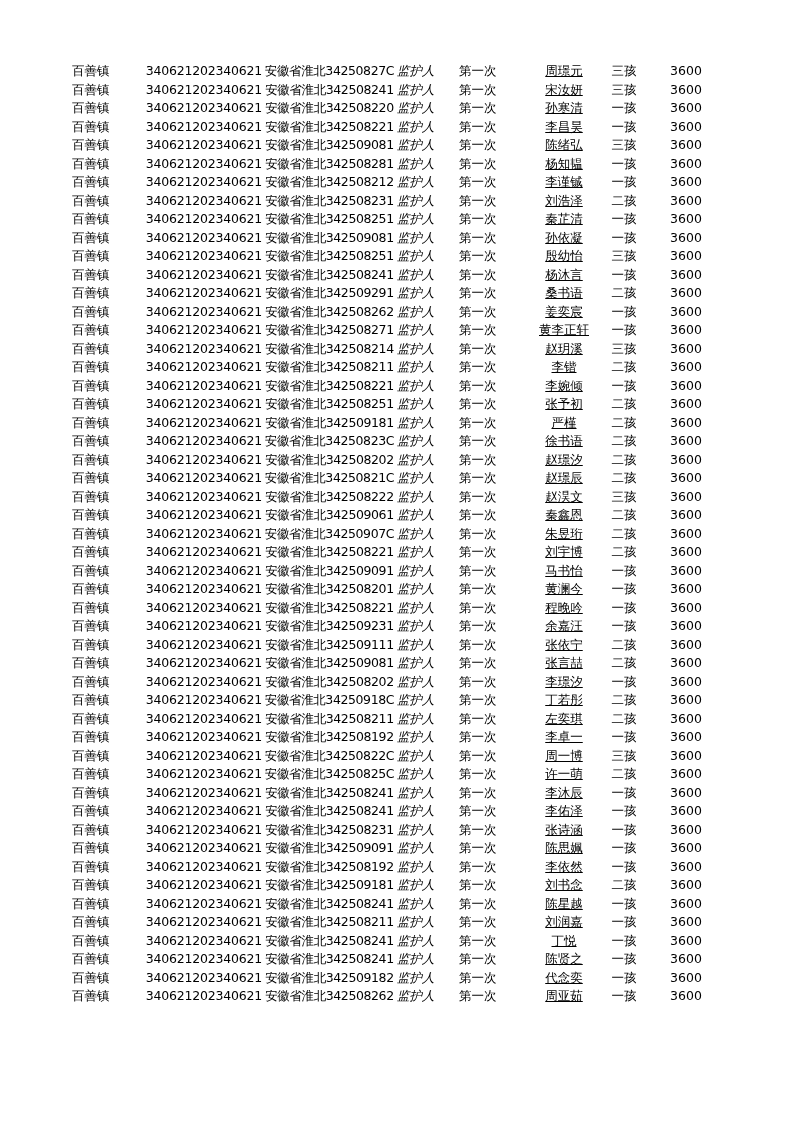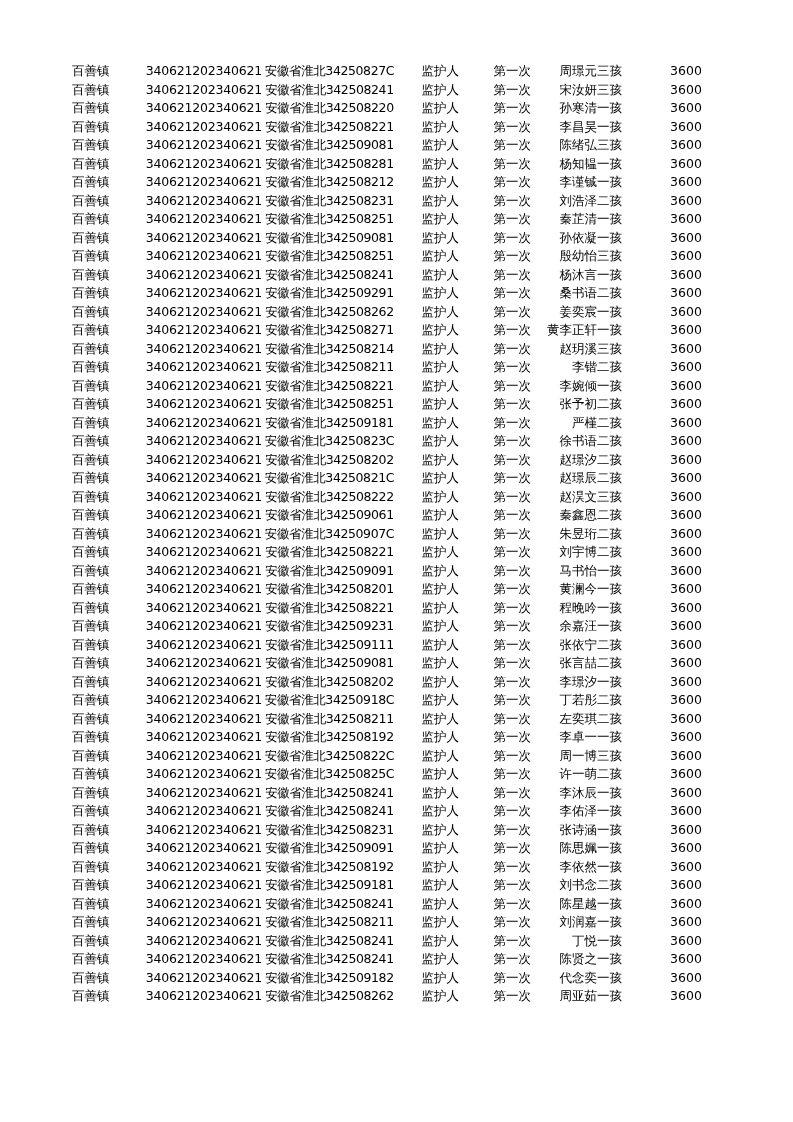--- a/index.html
+++ b/index.html
@@ -30,24 +30,24 @@
   }
   table.records td {
     padding: 3px 0 3px 0;
     vertical-align: middle;
     white-space: nowrap;
     overflow: hidden;
   }
   .c-town     { width: 60px;  text-align: left; }
   .c-code     { width: 130px; text-align: right; letter-spacing: -0.2px; }
   .c-cert     { width: 135px; text-align: center; letter-spacing: -0.4px; }
-  .c-role     { width: 62px;  text-align: right; }
-  .c-seq      { width: 72px;  text-align: right; }
-  .c-name     { width: 66px;  text-align: right; }
-  .c-children { width: 54px;  text-align: left; }
+  .c-role     { width: 62px;  text-align: left; font-style: italic; }
+  .c-seq      { width: 72px;  text-align: left; }
+  .c-name     { width: 66px;  text-align: center; text-decoration: underline; }
+  .c-children { width: 54px;  text-align: center; }
   .c-amount   { width: 70px;  text-align: center; padding-right: 4px; }
   .cert-wrap {
     display: inline-block;
     max-width: 133px;
     overflow: hidden;
     text-overflow: clip;
     white-space: nowrap;
     vertical-align: bottom;
   }
 </style>

